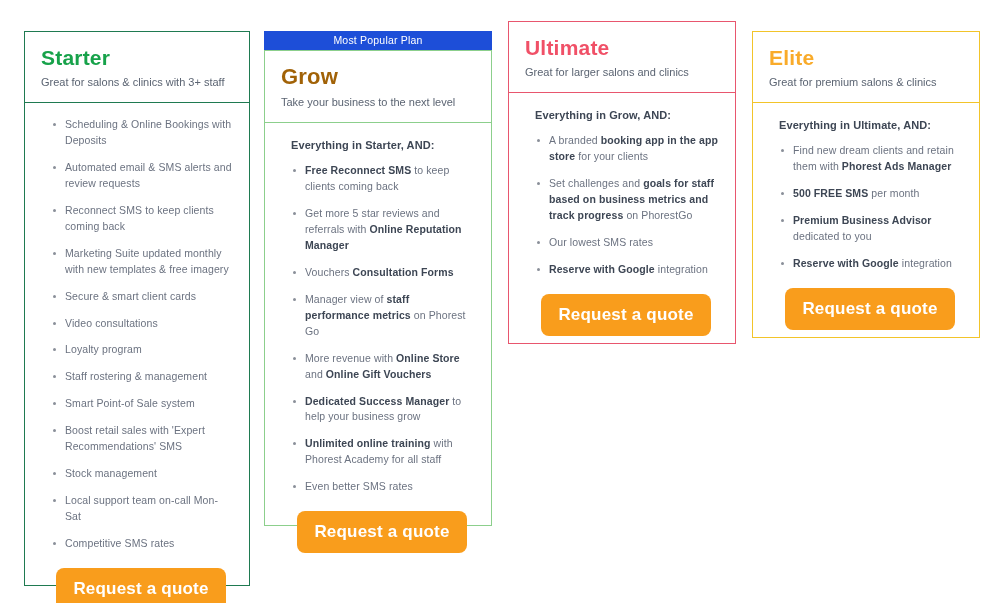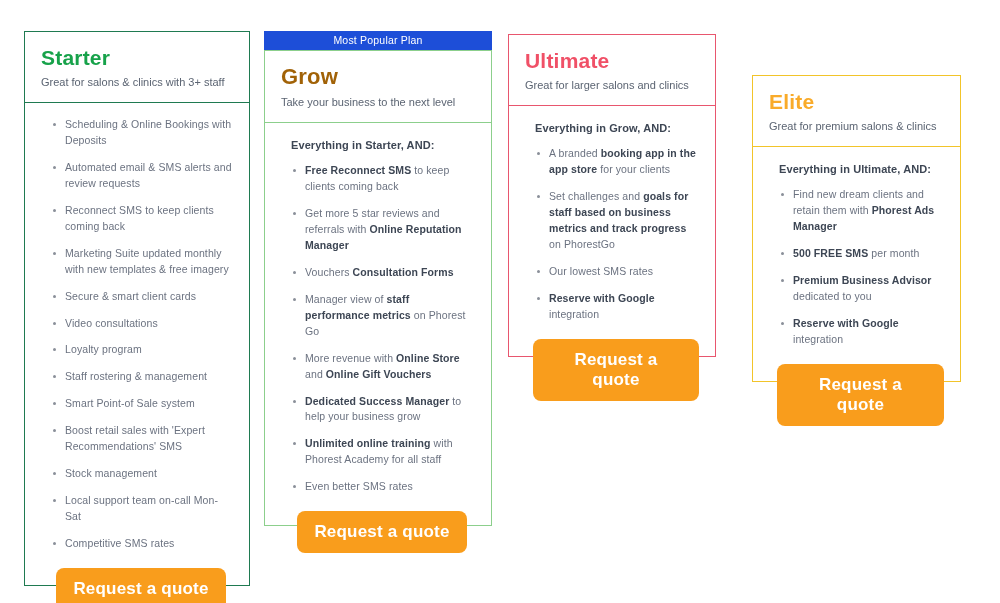--- a/index.html
+++ b/index.html
@@ -132,27 +132,27 @@
   #card-starter .plan-title { color: #17a24a; }
 
   
   #banner-grow { left: 264px; top: 31px; width: 228px; }
   #card-grow { left: 264px; top: 50px; width: 228px; }
   #card-grow .card-head { border-color: #8ccf8c; }
   #card-grow .card-body { border-color: #8ccf8c; height: 403px; }
   #card-grow .plan-title { color: #a16207; font-size: 22px; }
 
   
-  #card-ultimate { left: 508px; top: 34px; width: 208px; }
+  #card-ultimate { left: 508px; top: 21px; width: 228px; }
   #card-ultimate .card-head { border-color: #e8566e; }
   #card-ultimate .card-body { border-color: #e8566e; height: 251px; }
   #card-ultimate .plan-title { color: #f05067; }
 
   
-  #card-elite { left: 752px; top: 31px; width: 209px; margin-top: 44px; }
+  #card-elite { left: 752px; top: 31px; width: 228px; }
   #card-elite .card-head { border-color: #f2c42a; }
   #card-elite .card-body { border-color: #f2c42a; height: 235px; }
   #card-elite .plan-title { color: #f9ab2a; }
 </style>
 </head>
 <body>
 
 <div class="board">
 
   <div class="card" id="card-starter">

